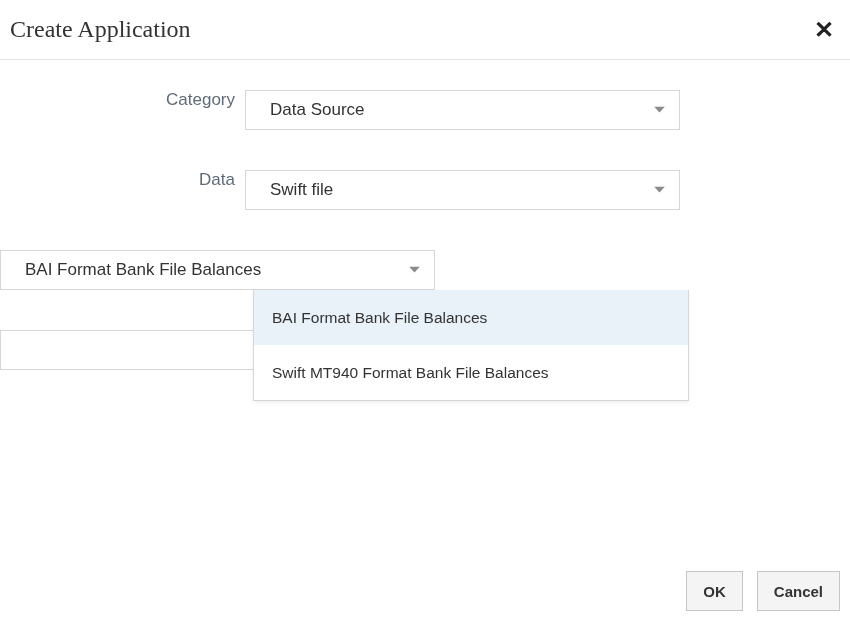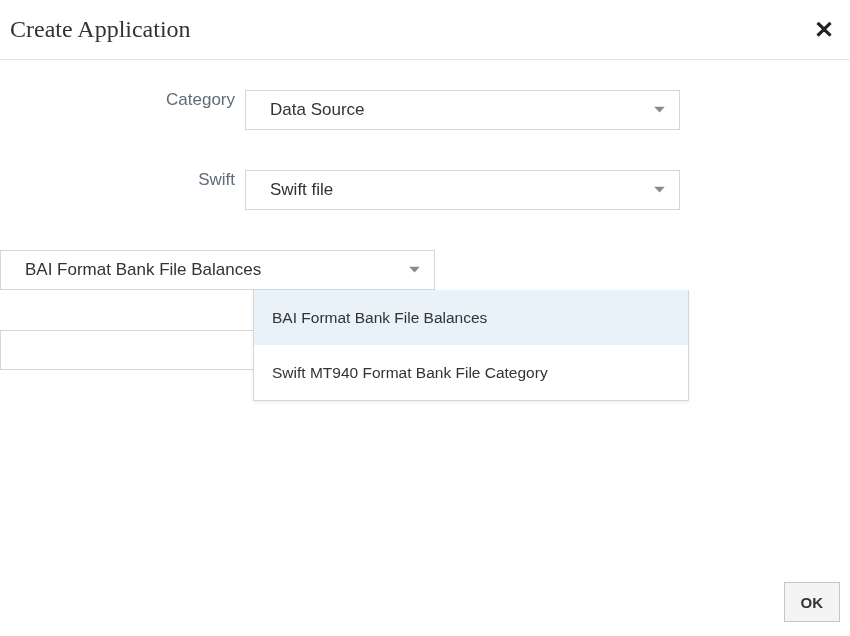--- a/index.html
+++ b/index.html
@@ -104,21 +104,21 @@
     padding: 0 18px;
     font-size: 15.5px;
     color: #333;
     cursor: pointer;
   }
   .dropdown-item.highlight {
     background: #e8f2f8;
   }
   .footer {
     position: absolute;
-    bottom: 14px;
+    bottom: 25px;
     right: 10px;
     display: flex;
     gap: 14px;
   }
   .btn {
     min-width: 56px;
     height: 40px;
     padding: 0 16px;
     border: 1px solid #c6c6c6;
     background: #f4f4f4;
@@ -151,21 +151,21 @@
         <span>Data Source</span>
         <span class="chevron">
           <svg width="11" height="7" viewBox="0 0 11 7">
               <path d="M0 0 L5.5 6 L11 0 Z" fill="#8a8a8a"></path>
             </svg>
         </span>
       </div>
     </div>
 
     <div class="form-row">
-      <div class="label">Swift</div>
+      <div class="label">Data</div>
       <div class="select">
         <span>Swift file</span>
         <span class="chevron">
           <svg width="11" height="7" viewBox="0 0 11 7">
               <path d="M0 0 L5.5 6 L11 0 Z" fill="#8a8a8a"></path>
             </svg>
         </span>
       </div>
     </div>
 
@@ -181,22 +181,25 @@
     </div>
 
     <div class="form-row">
       <input class="text-input" type="text" value="" style="">
     </div>
 
   </div>
 
   <div class="dropdown" id="app-dropdown">
       <div class="dropdown-item highlight">BAI Format Bank File Balances</div>
-      <div class="dropdown-item">Swift MT940 Format Bank File Category</div>
+      <div class="dropdown-item">Swift MT940 Format Bank File Balances</div>
     </div>
 
   <div class="footer">
     <div class="btn">
       <span>OK</span>
     </div>
+    <div class="btn">
+      <span>Cancel</span>
+    </div>
   </div>
 
 </div>
 
 </body></html>

